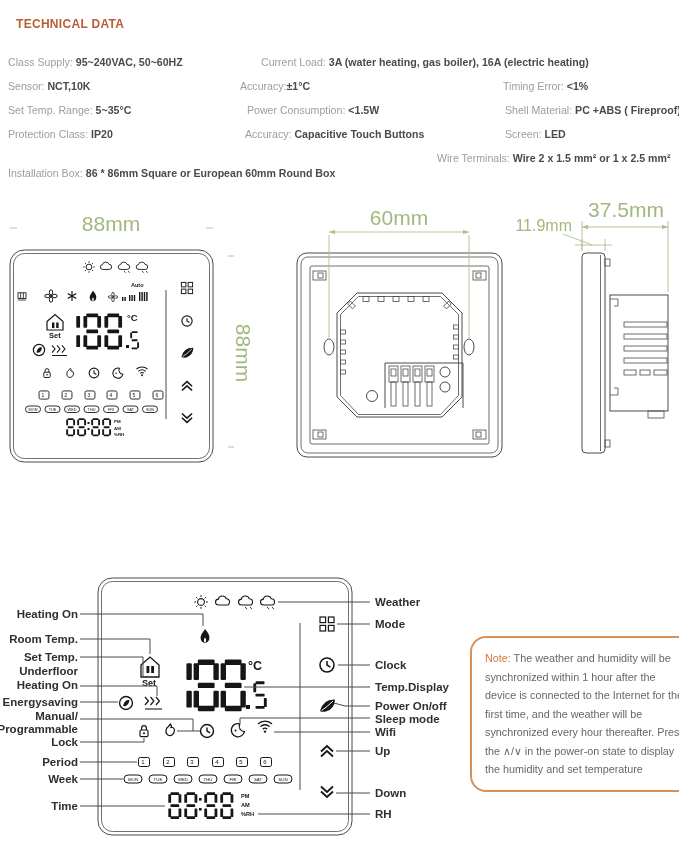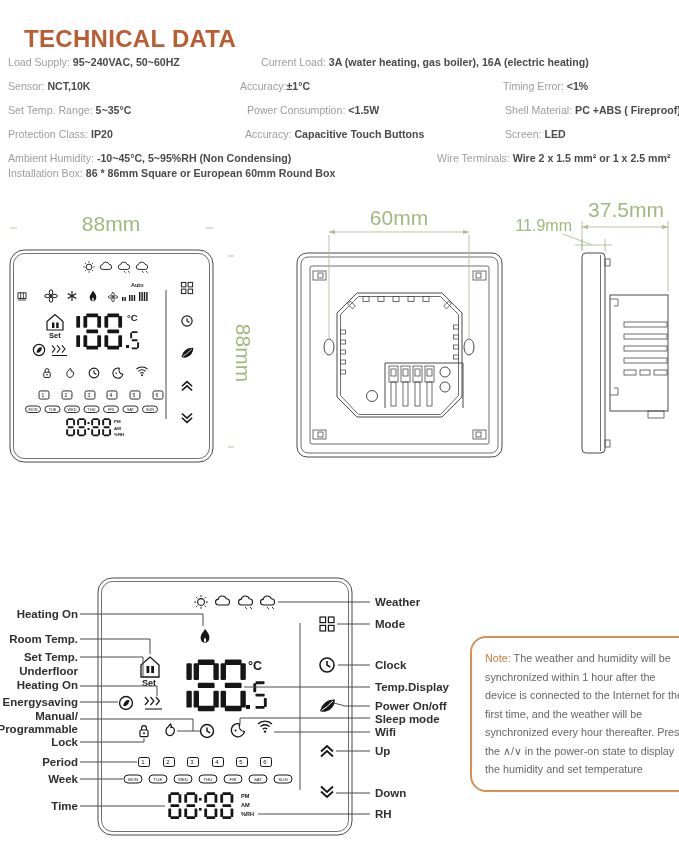--- a/index.html
+++ b/index.html
@@ -1,18 +1,18 @@
 <!DOCTYPE html>
 <html><head>
 <meta charset="utf-8">
 <style>
   html,body{margin:0;padding:0;background:#fff;}
   .page{position:relative;width:679px;height:842px;background:#fff;overflow:hidden;
         font-family:"Liberation Sans",sans-serif;}
-  .sec-title{position:absolute;left:8px;margin:16px;font-size:24px;font-weight:bold;
+  .sec-title{position:absolute;left:8px;margin:8px;font-size:12px;font-weight:bold;
              letter-spacing:.3px;color:#bb5c33;white-space:nowrap;}
   #title-tech{top:9px;}
   #title-home{top:524px;}
   .spec{position:absolute;font-size:10.6px;white-space:nowrap;}
   .spec .l{color:#9d9d9d;}
   .spec .v{color:#4a4a4a;font-weight:bold;}
   .dims-svg{position:absolute;left:0;top:195px;}
   .home-svg{position:absolute;left:0;top:560px;}
   .notebox{position:absolute;left:470px;top:608px;width:230px;box-sizing:border-box;
            border:2px solid #d89058;border-radius:16px;padding:11px 13px;
@@ -27,32 +27,31 @@
   .dk{stroke:#161616;fill:none;}
   .grn{stroke:#aebf92;stroke-width:.9;fill:none;}
 </style>
 </head>
 <body>
 
 <div class="page">
 
   <h1 class="sec-title" id="title-tech">TECHNICAL DATA</h1>
 
-  <div class="spec" style="left:8px;top:56px"><span class="l">Load Supply:</span> <span class="v">95~240VAC,  50~60HZ</span></div>
+  <div class="spec" style="left:8px;top:56px"><span class="l">Class Supply:</span> <span class="v">95~240VAC,  50~60HZ</span></div>
   <div class="spec" style="left:261px;top:56px"><span class="l">Current Load:</span> <span class="v">3A (water heating, gas boiler), 16A (electric heating)</span></div>
   <div class="spec" style="left:8px;top:80px"><span class="l">Sensor:</span> <span class="v">NCT,10K</span></div>
   <div class="spec" style="left:240px;top:80px"><span class="l">Accuracy:</span><span class="v">±1°C</span></div>
   <div class="spec" style="left:503px;top:80px"><span class="l">Timing Error:</span> <span class="v">&lt;1%</span></div>
   <div class="spec" style="left:8px;top:104px"><span class="l">Set Temp. Range:</span> <span class="v">5~35°C</span></div>
   <div class="spec" style="left:247px;top:104px"><span class="l">Power Consumption:</span> <span class="v">&lt;1.5W</span></div>
   <div class="spec" style="left:505px;top:104px"><span class="l">Shell Material:</span> <span class="v">PC +ABS ( Fireproof)</span></div>
   <div class="spec" style="left:8px;top:128px"><span class="l">Protection Class:</span> <span class="v">IP20</span></div>
   <div class="spec" style="left:245px;top:128px"><span class="l">Accuracy:</span> <span class="v">Capacitive Touch Buttons</span></div>
   <div class="spec" style="left:505px;top:128px"><span class="l">Screen:</span> <span class="v">LED</span></div>
-  <div class="spec" style="left:8px;top:152px"><span class="l">Ambient Humidity:</span> <span class="v">-10~45°C,  5~95%RH  (Non Condensing)</span></div>
   <div class="spec" style="left:437px;top:152px"><span class="l">Wire Terminals:</span> <span class="v">Wire 2 x 1.5 mm² or 1 x 2.5 mm²</span></div>
   <div class="spec" style="left:8px;top:167px"><span class="l">Installation Box:</span> <span class="v">86 * 86mm Square or European 60mm Round Box</span></div>
 
   <svg class="dims-svg" width="679" height="290" viewBox="0 0 679 290">
     <defs>
       <g id="d8">
           <rect class="seg" x="4" y="0.5" width="14" height="4.5" rx="1"></rect>
           <rect class="seg" x="4" y="19.75" width="14" height="4.5" rx="1"></rect>
           <rect class="seg" x="4" y="39" width="14" height="4.5" rx="1"></rect>
           <rect class="seg" x="0.5" y="3.5" width="4.5" height="14" rx="1"></rect>

